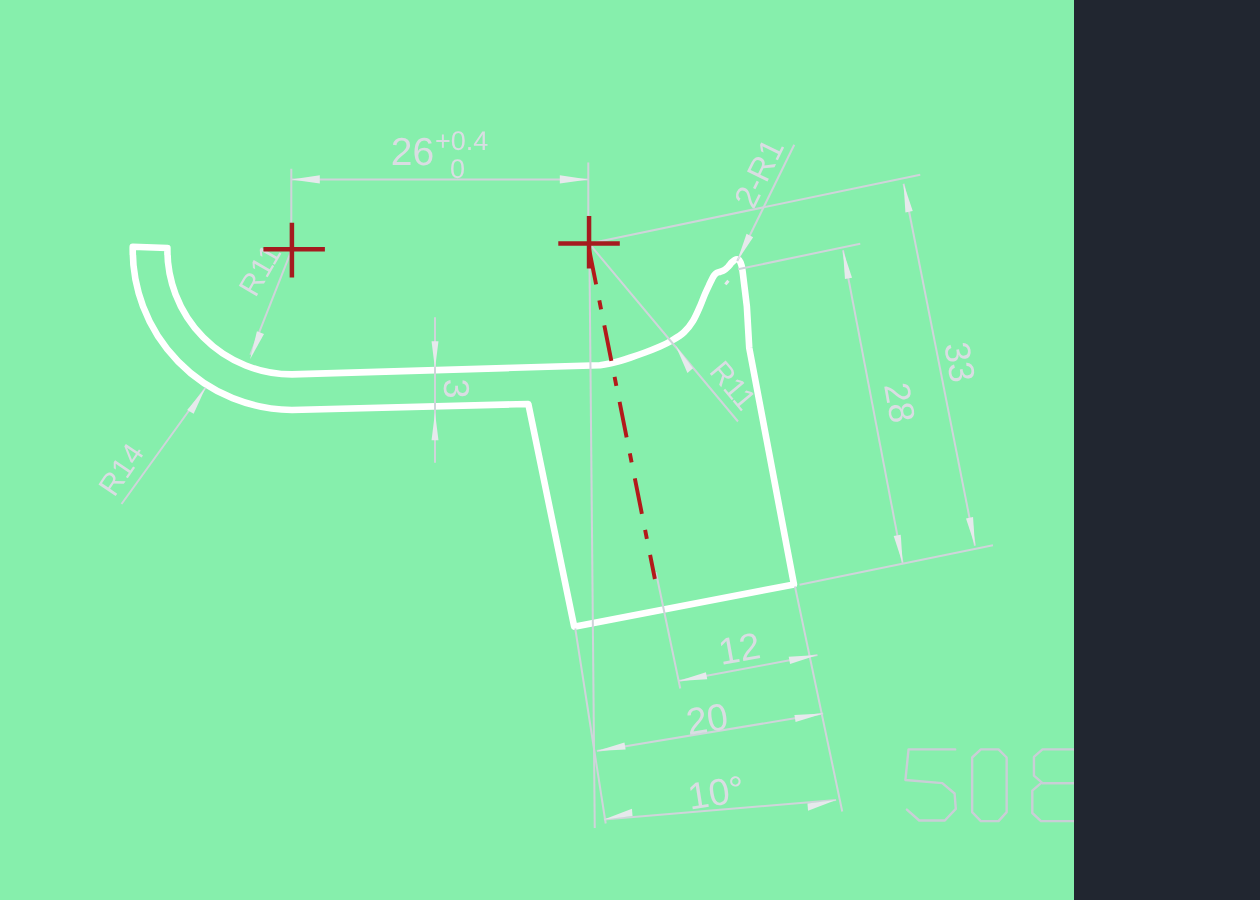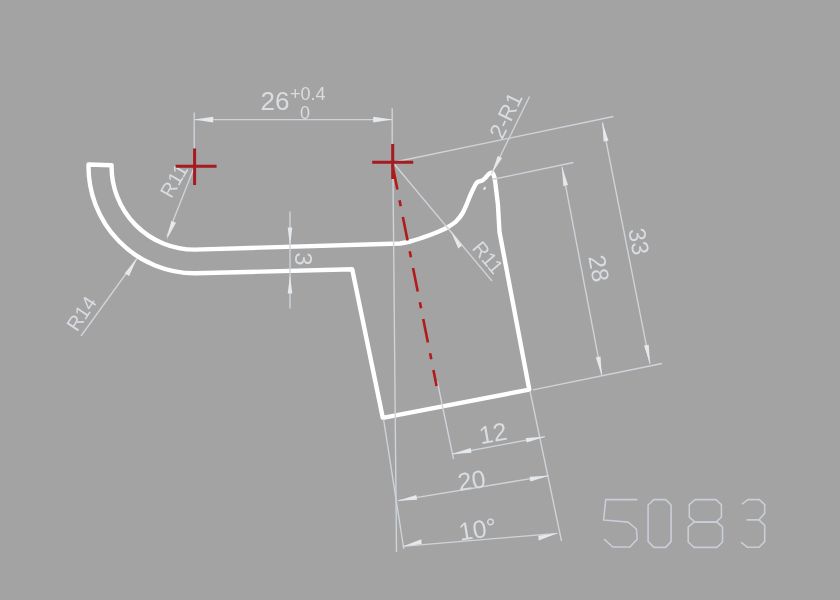--- a/index.html
+++ b/index.html
@@ -1,16 +1,16 @@
 <!DOCTYPE html>
 <html><head>
 <meta charset="utf-8">
 <style>
   html,body{margin:0;padding:0;background:#212630;}
-  #canvas{width:840px;height:600px;position:relative;overflow:hidden;background:#a3a3a3;}
+  #canvas{width:716px;height:600px;position:relative;overflow:hidden;background:#86efac;}
   #canvas svg{filter:blur(0.45px);}
   svg{position:absolute;left:0;top:0;}
   text{font-family:"Liberation Sans", sans-serif;fill:#d9dde2;}
 </style>
 </head>
 <body>
 <div id="canvas">
 <svg width="840" height="600" viewBox="0 0 840 600">
 
   <path id="profile" d="M 88.5,164.5 L 111.6,165.3

